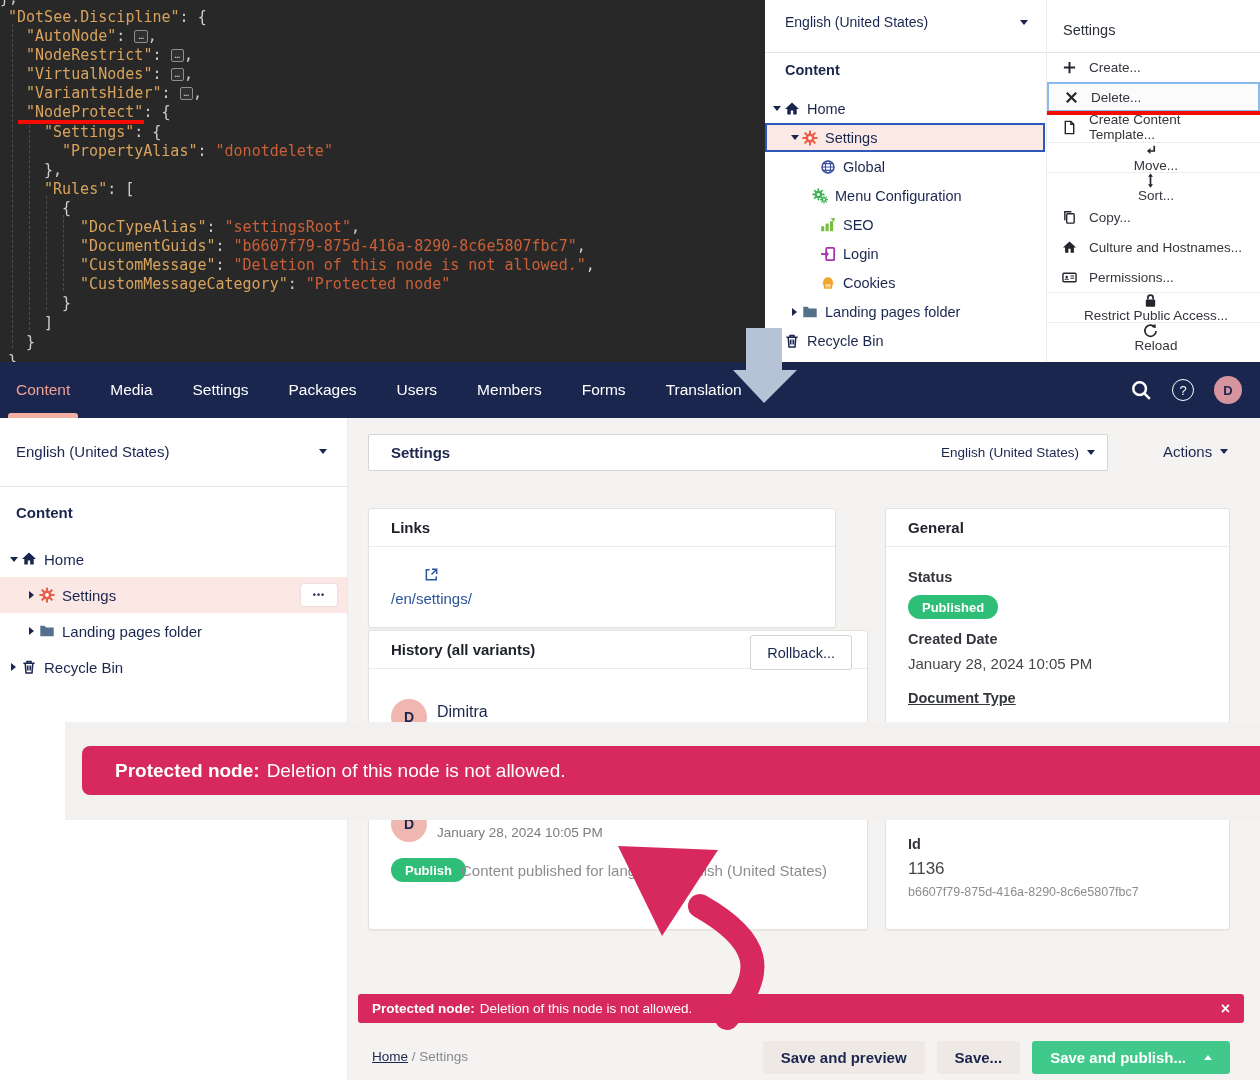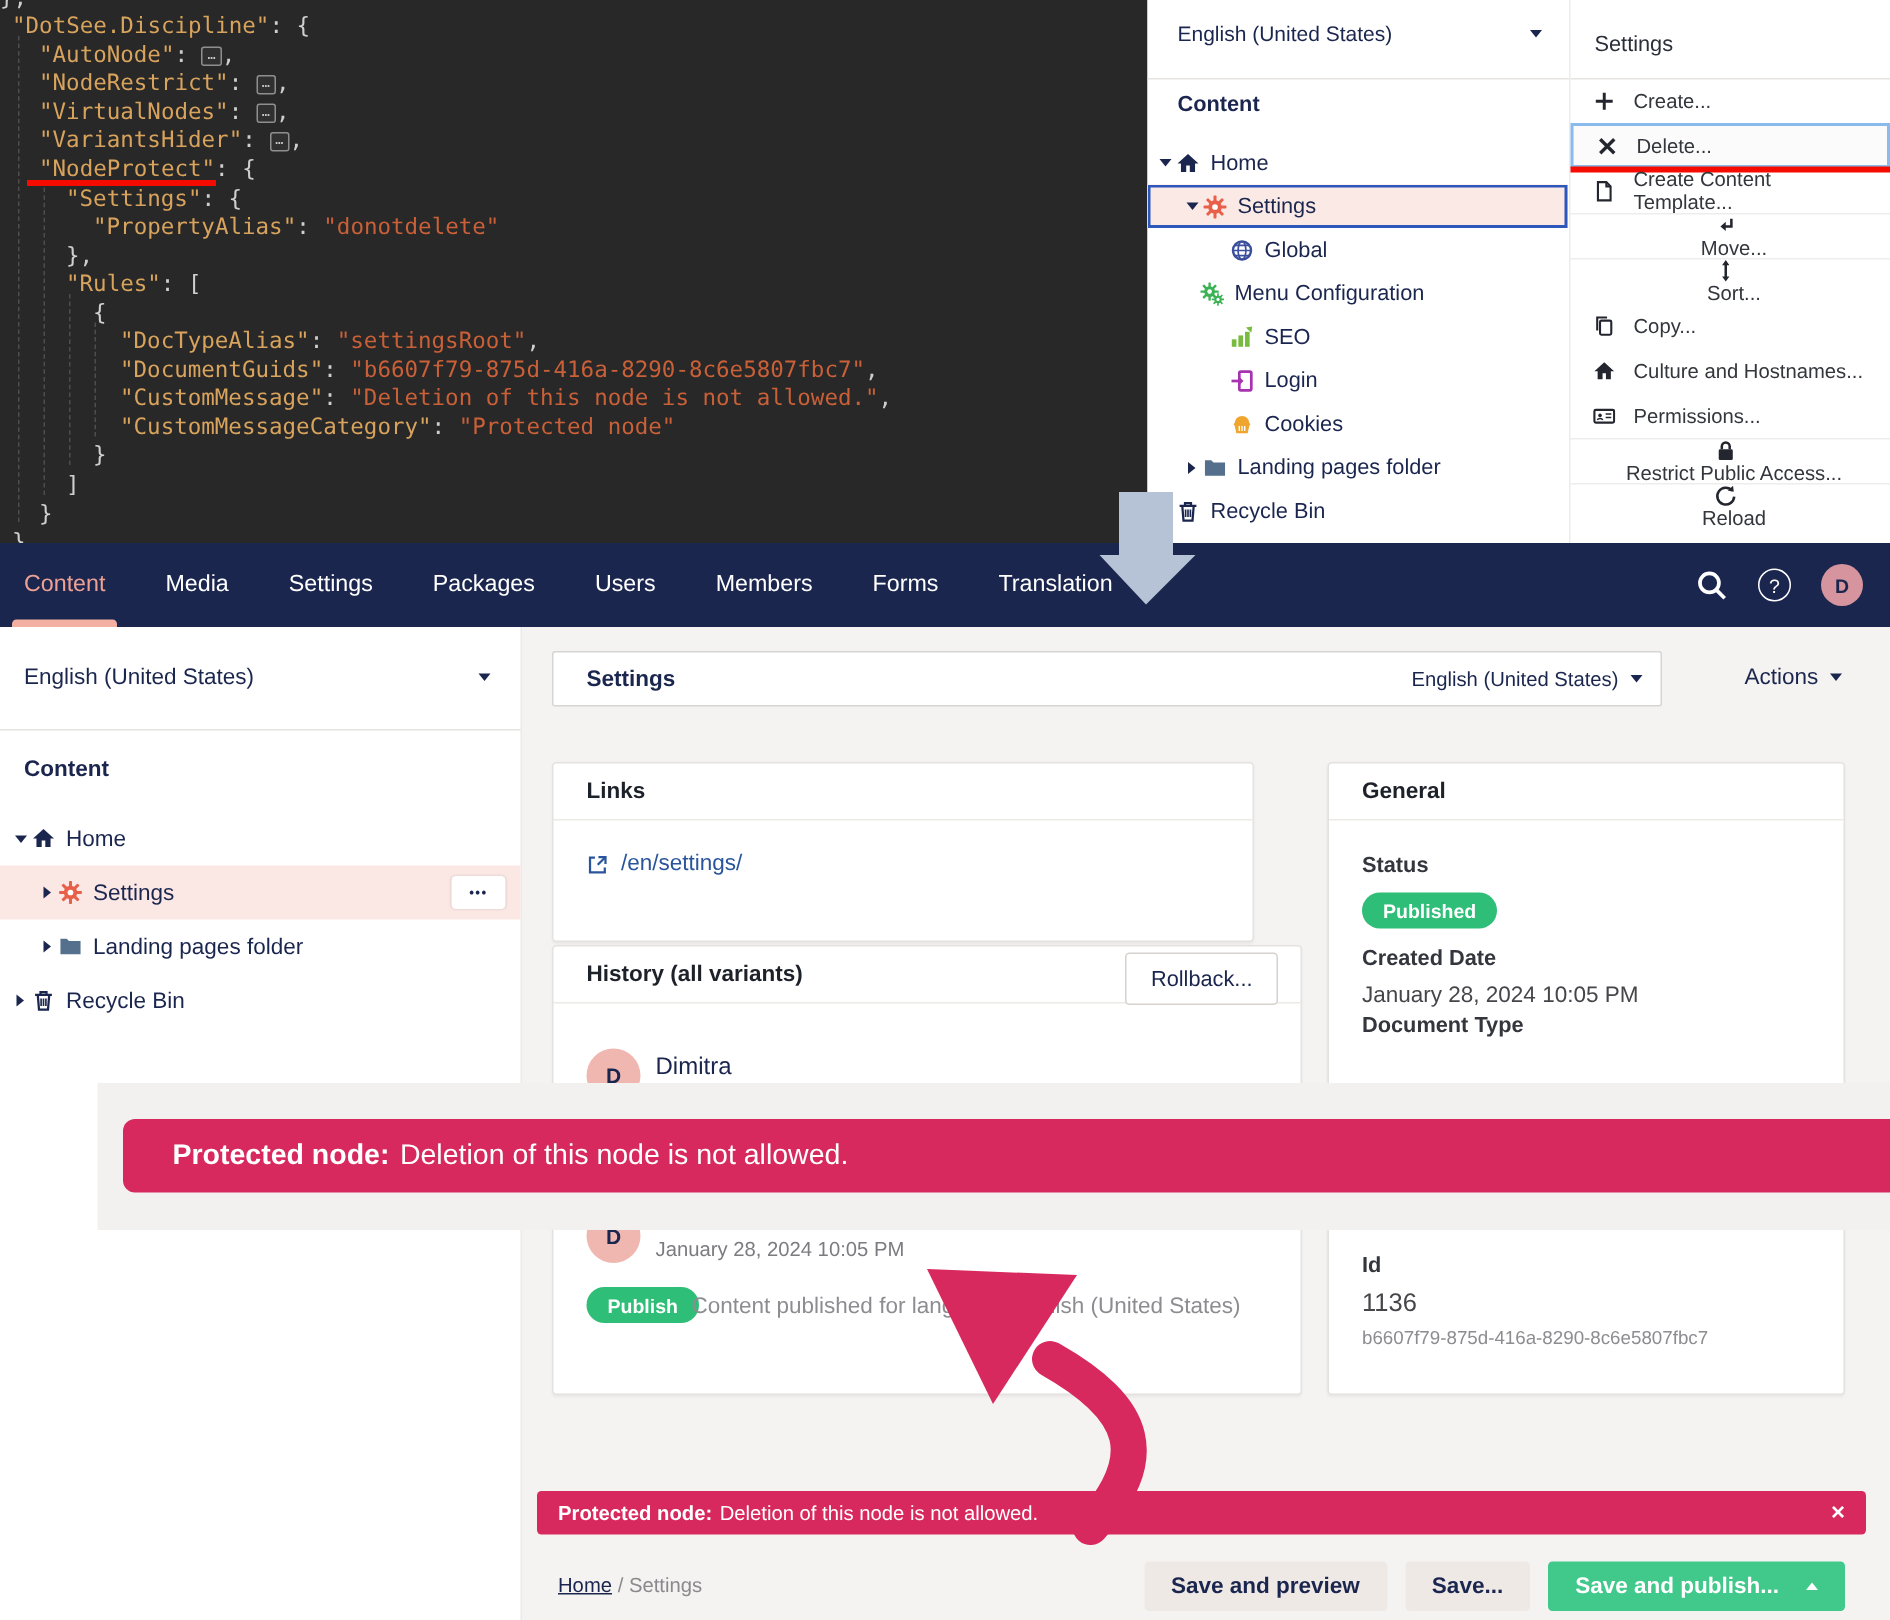--- a/index.html
+++ b/index.html
@@ -72,21 +72,21 @@
   #main-header{position:absolute;left:368px;top:434px;width:740px;height:37px;background:#fff;border:1px solid #d7d5d2;border-radius:2px;box-sizing:border-box;display:flex;align-items:center;justify-content:space-between;padding:0 12px 0 22px;}
   #main-title{font-weight:bold;font-size:15px;color:#1b264f;}
   #header-lang{display:flex;align-items:center;gap:8px;color:#1b264f;font-size:13.5px;}
   #actions-btn{position:absolute;left:1163px;top:443px;display:flex;align-items:center;gap:8px;color:#1b264f;font-size:15px;}
 
   
   .card{position:absolute;background:#fff;border:1px solid #e4e2df;border-radius:3px;box-shadow:0 1px 2px rgba(0,0,0,.05);box-sizing:border-box;}
   .card-head{position:relative;height:37px;border-bottom:1px solid #eceae7;display:flex;align-items:center;padding:0 16px 0 22px;}
   .card-title{font-weight:bold;font-size:15px;color:#1d2129;}
   #links-card{left:368px;top:508px;width:468px;height:120px;}
-  #link-row{position:absolute;left:22px;top:58px;display:flex;align-items:flex-end;gap:8px;color:#2a549c;font-size:15px;}
+  #link-row{position:absolute;left:22px;top:58px;display:flex;align-items:center;gap:8px;color:#2a549c;font-size:15px;flex-direction:column;}
   #link-row .ic{width:15px;height:15px;}
   #history-card{left:368px;top:630px;width:500px;height:300px;}
   #rollback-btn{position:absolute;right:15px;top:4px;height:33px;padding:0 16px;background:#fff;border:1px solid #d5d2cf;border-radius:3px;color:#1b264f;font-size:14.5px;display:flex;align-items:center;}
   .avatar{border-radius:50%;background:#f0b7b0;color:#1b264f;font-weight:bold;display:flex;align-items:center;justify-content:center;}
   #h-av1{position:absolute;left:22px;top:68px;width:36px;height:36px;font-size:14px;}
   #h-name{position:absolute;left:68px;top:72px;font-size:16px;color:#1b264f;}
   #h-av2{position:absolute;left:22px;top:175px;width:36px;height:36px;font-size:14px;}
   #h-time{position:absolute;left:68px;top:194px;font-size:13.5px;color:#7c7b80;}
   .badge{display:inline-flex;align-items:center;justify-content:center;height:24px;padding:0 14px;border-radius:12px;background:#2fbe77;color:#fff;font-size:13px;font-weight:bold;}
   #h-badge{position:absolute;left:22px;top:227px;}
@@ -200,21 +200,21 @@
           <span class="cs"></span>
           <span class="ic" style="width:16px;height:16px;color:#3c4f9e;">
             <svg viewBox="0 0 16 16">
               <circle cx="8" cy="8" r="6" fill="none" stroke="currentColor" stroke-width="1.6"></circle>
               <ellipse cx="8" cy="8" rx="2.6" ry="6" fill="none" stroke="currentColor" stroke-width="1.1"></ellipse>
               <path d="M2.2 8h11.6M3 4.6h10M3 11.4h10" stroke="currentColor" stroke-width="1.1" fill="none"></path>
             </svg>
           </span>
           <span class="t-label">Global</span>
         </div>
-        <div class="t-row" style="padding-left: 20px;">
+        <div class="t-row" style="padding-left: 32px;">
           <span class="cs"></span>
           <span class="ic" style="width:16px;height:16px;color:#3bb253;">
             <svg viewBox="0 0 16 16">
               <g transform="scale(0.8)">
                 <g fill="currentColor">
                   <rect x="7" y="0.4" width="2" height="4.2" rx="0.5" transform="rotate(0 8 8)"></rect>
                   <rect x="7" y="0.4" width="2" height="4.2" rx="0.5" transform="rotate(45 8 8)"></rect>
                   <rect x="7" y="0.4" width="2" height="4.2" rx="0.5" transform="rotate(90 8 8)"></rect>
                   <rect x="7" y="0.4" width="2" height="4.2" rx="0.5" transform="rotate(135 8 8)"></rect>
                   <rect x="7" y="0.4" width="2" height="4.2" rx="0.5" transform="rotate(180 8 8)"></rect>
@@ -536,21 +536,21 @@
   </section>
 
   <section class="card" id="general-card">
     <div class="card-head">
       <span class="card-title">General</span>
     </div>
     <span class="f-label" style="top:60px;">Status</span>
     <span class="badge" id="g-badge">Published</span>
     <span class="f-label" style="top:122px;">Created Date</span>
     <span class="f-value" style="top:146px;">January 28, 2024 10:05 PM</span>
-    <span class="f-label" style="top:167px;">Document Type</span>
+    <span class="f-label" style="top:181px;text-decoration:underline;">Document Type</span>
     <span class="f-label" style="top:327px;">Id</span>
     <span class="f-value" id="g-id-value" style="top:350px;">1136</span>
     <span id="g-guid">b6607f79-875d-416a-8290-8c6e5807fbc7</span>
   </section>
 
   <div id="overlay-band">
     <div id="big-banner">
       <b>Protected node:</b>
       <span>Deletion of this node is not allowed.</span>
     </div>

